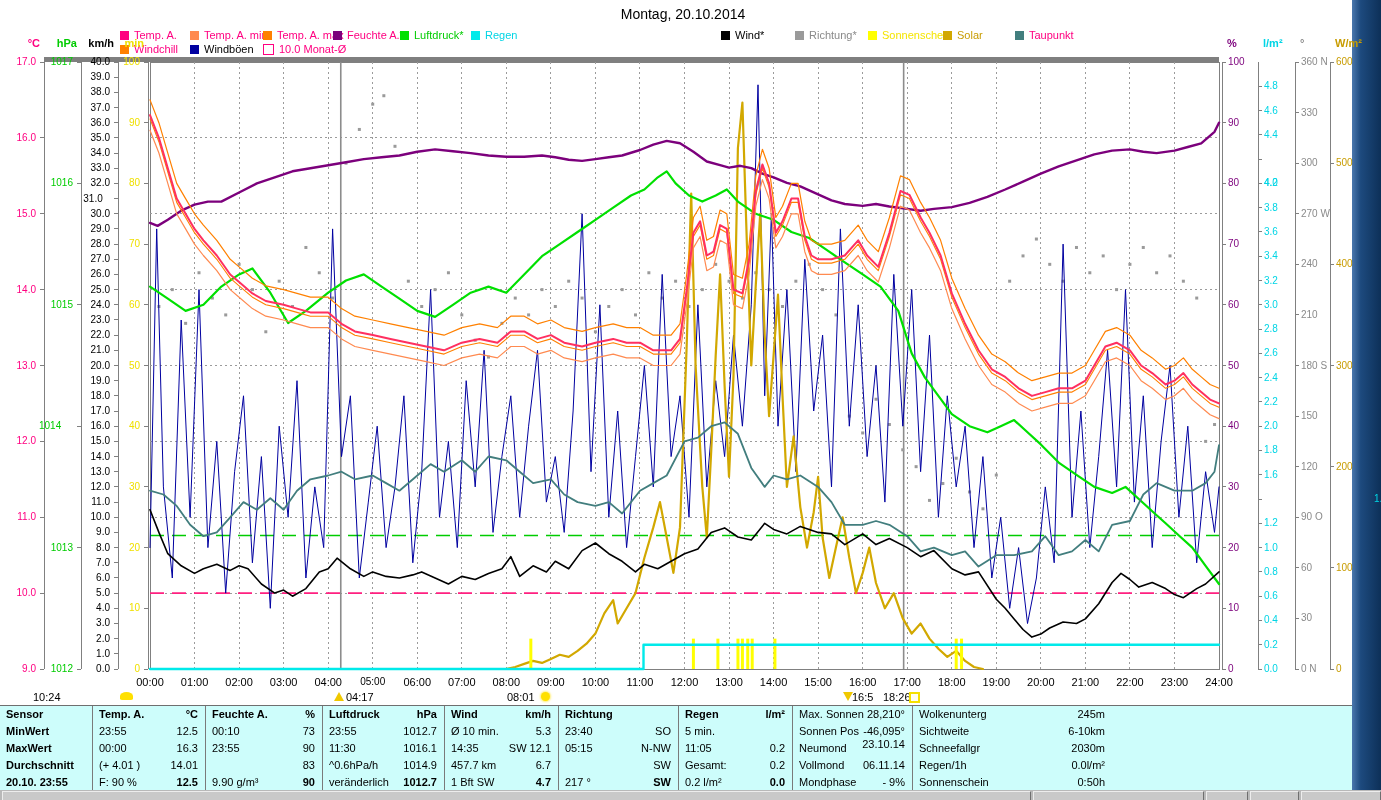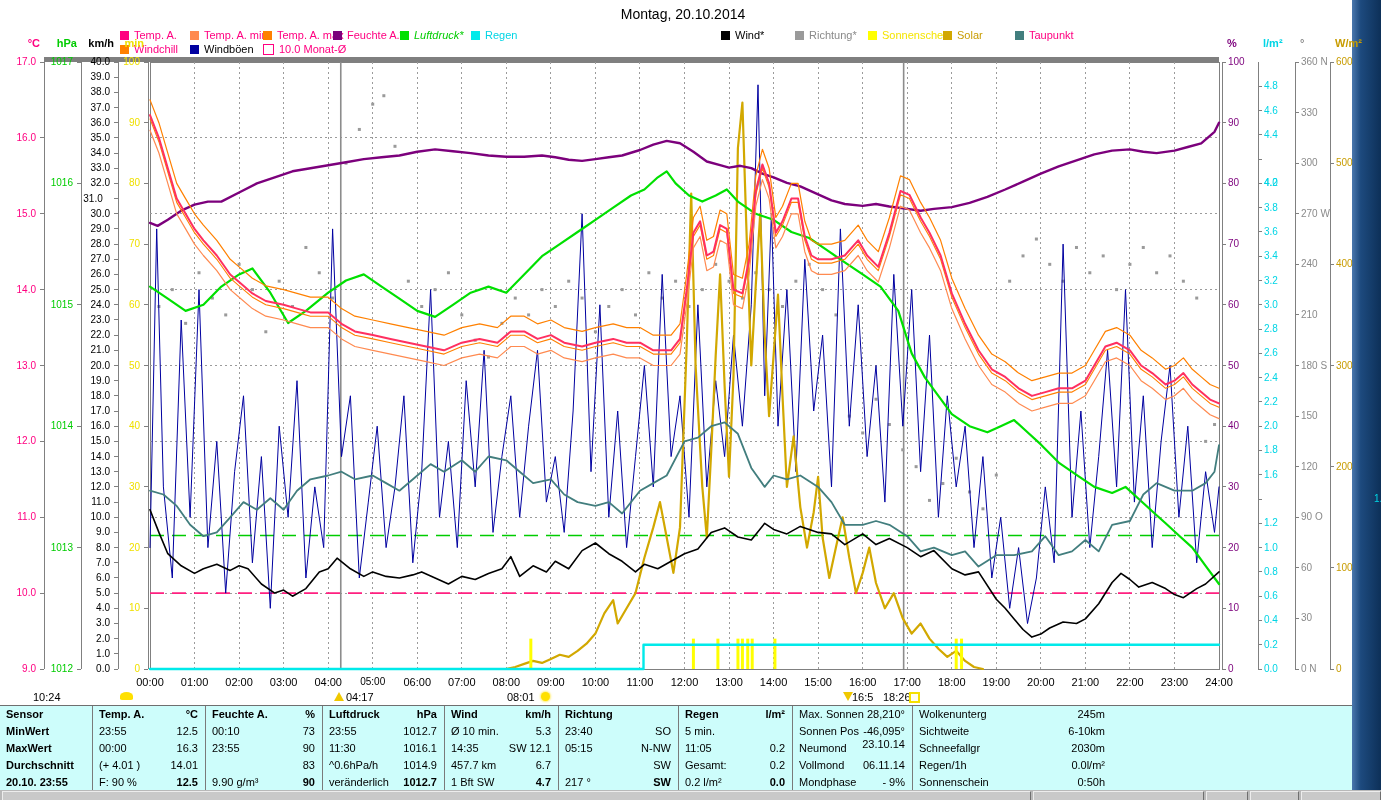--- a/index.html
+++ b/index.html
@@ -51,21 +51,21 @@
         <span style="color: rgb(255, 0, 128);">Temp. A. min</span>
       </span>
       <span class="legend-item" style="left: 263px;">
         <span class="swatch" style="background: rgb(255, 128, 0);"></span>
         <span style="color: rgb(255, 0, 128);">Temp. A. max</span>
       </span>
       <span class="legend-item" style="left: 333px;">
         <span class="swatch" style="background: rgb(124, 0, 124);"></span>
         <span style="color: rgb(255, 0, 128);">Feuchte A.*</span>
       </span>
-      <span class="legend-item" style="left: 400px; font-style: italic;">
+      <span class="legend-item" style="left: 400px;">
         <span class="swatch" style="background: rgb(0, 224, 0);"></span>
         <span style="color: rgb(0, 204, 0);">Luftdruck*</span>
       </span>
       <span class="legend-item" style="left: 471px;">
         <span class="swatch" style="background: rgb(0, 234, 234);"></span>
         <span style="color: rgb(0, 213, 229);">Regen</span>
       </span>
       <span class="legend-item" style="left: 721px;">
         <span class="swatch" style="background: rgb(0, 0, 0);"></span>
         <span style="color: rgb(0, 0, 0);">Wind*</span>
@@ -379,21 +379,21 @@
       <div class="tick" style="position: absolute; left: 2px; top: 512.25px; width: 34px; text-align: right; color: rgb(255, 0, 128);">11.0</div>
       <div class="tick" style="position: absolute; left: 2px; top: 436.375px; width: 34px; text-align: right; color: rgb(255, 0, 128);">12.0</div>
       <div class="tick" style="position: absolute; left: 2px; top: 360.5px; width: 34px; text-align: right; color: rgb(255, 0, 128);">13.0</div>
       <div class="tick" style="position: absolute; left: 2px; top: 284.625px; width: 34px; text-align: right; color: rgb(255, 0, 128);">14.0</div>
       <div class="tick" style="position: absolute; left: 2px; top: 208.75px; width: 34px; text-align: right; color: rgb(255, 0, 128);">15.0</div>
       <div class="tick" style="position: absolute; left: 2px; top: 132.875px; width: 34px; text-align: right; color: rgb(255, 0, 128);">16.0</div>
       <div class="tick" style="position: absolute; left: 2px; top: 57px; width: 34px; text-align: right; color: rgb(255, 0, 128);">17.0</div>
       <div class="unit" style="position: absolute; left: 37px; top: 38px; width: 40px; text-align: right; color: rgb(0, 204, 0); font-size: 11px; font-weight: bold;">hPa</div>
       <div class="tick" style="position: absolute; left: 39px; top: 664px; width: 34px; text-align: right; color: rgb(0, 204, 0);">1012</div>
       <div class="tick" style="position: absolute; left: 39px; top: 542.6px; width: 34px; text-align: right; color: rgb(0, 204, 0);">1013</div>
-      <div class="tick" style="position: absolute; left: 39px; top: 421.2px; width: 34px; text-align: right; color: rgb(0, 204, 0);">1014</div>
+      <div class="tick" style="position: absolute; left: 39px; top: 421.2px; width: 34px; color: rgb(0, 204, 0);">1014</div>
       <div class="tick" style="position: absolute; left: 39px; top: 299.8px; width: 34px; text-align: right; color: rgb(0, 204, 0);">1015</div>
       <div class="tick" style="position: absolute; left: 39px; top: 178.4px; width: 34px; text-align: right; color: rgb(0, 204, 0);">1016</div>
       <div class="tick" style="position: absolute; left: 39px; top: 57px; width: 34px; text-align: right; color: rgb(0, 204, 0);">1017</div>
       <div class="unit" style="position: absolute; left: 74px; top: 38px; width: 40px; text-align: right; color: rgb(0, 0, 0); font-size: 11px; font-weight: bold;">km/h</div>
       <div class="tick" style="position: absolute; left: 76px; top: 664px; width: 34px; text-align: right; color: rgb(0, 0, 0);">0.0</div>
       <div class="tick" style="position: absolute; left: 76px; top: 648.825px; width: 34px; text-align: right; color: rgb(0, 0, 0);">1.0</div>
       <div class="tick" style="position: absolute; left: 76px; top: 633.65px; width: 34px; text-align: right; color: rgb(0, 0, 0);">2.0</div>
       <div class="tick" style="position: absolute; left: 76px; top: 618.475px; width: 34px; text-align: right; color: rgb(0, 0, 0);">3.0</div>
       <div class="tick" style="position: absolute; left: 76px; top: 603.3px; width: 34px; text-align: right; color: rgb(0, 0, 0);">4.0</div>
       <div class="tick" style="position: absolute; left: 76px; top: 588.125px; width: 34px; text-align: right; color: rgb(0, 0, 0);">5.0</div>

